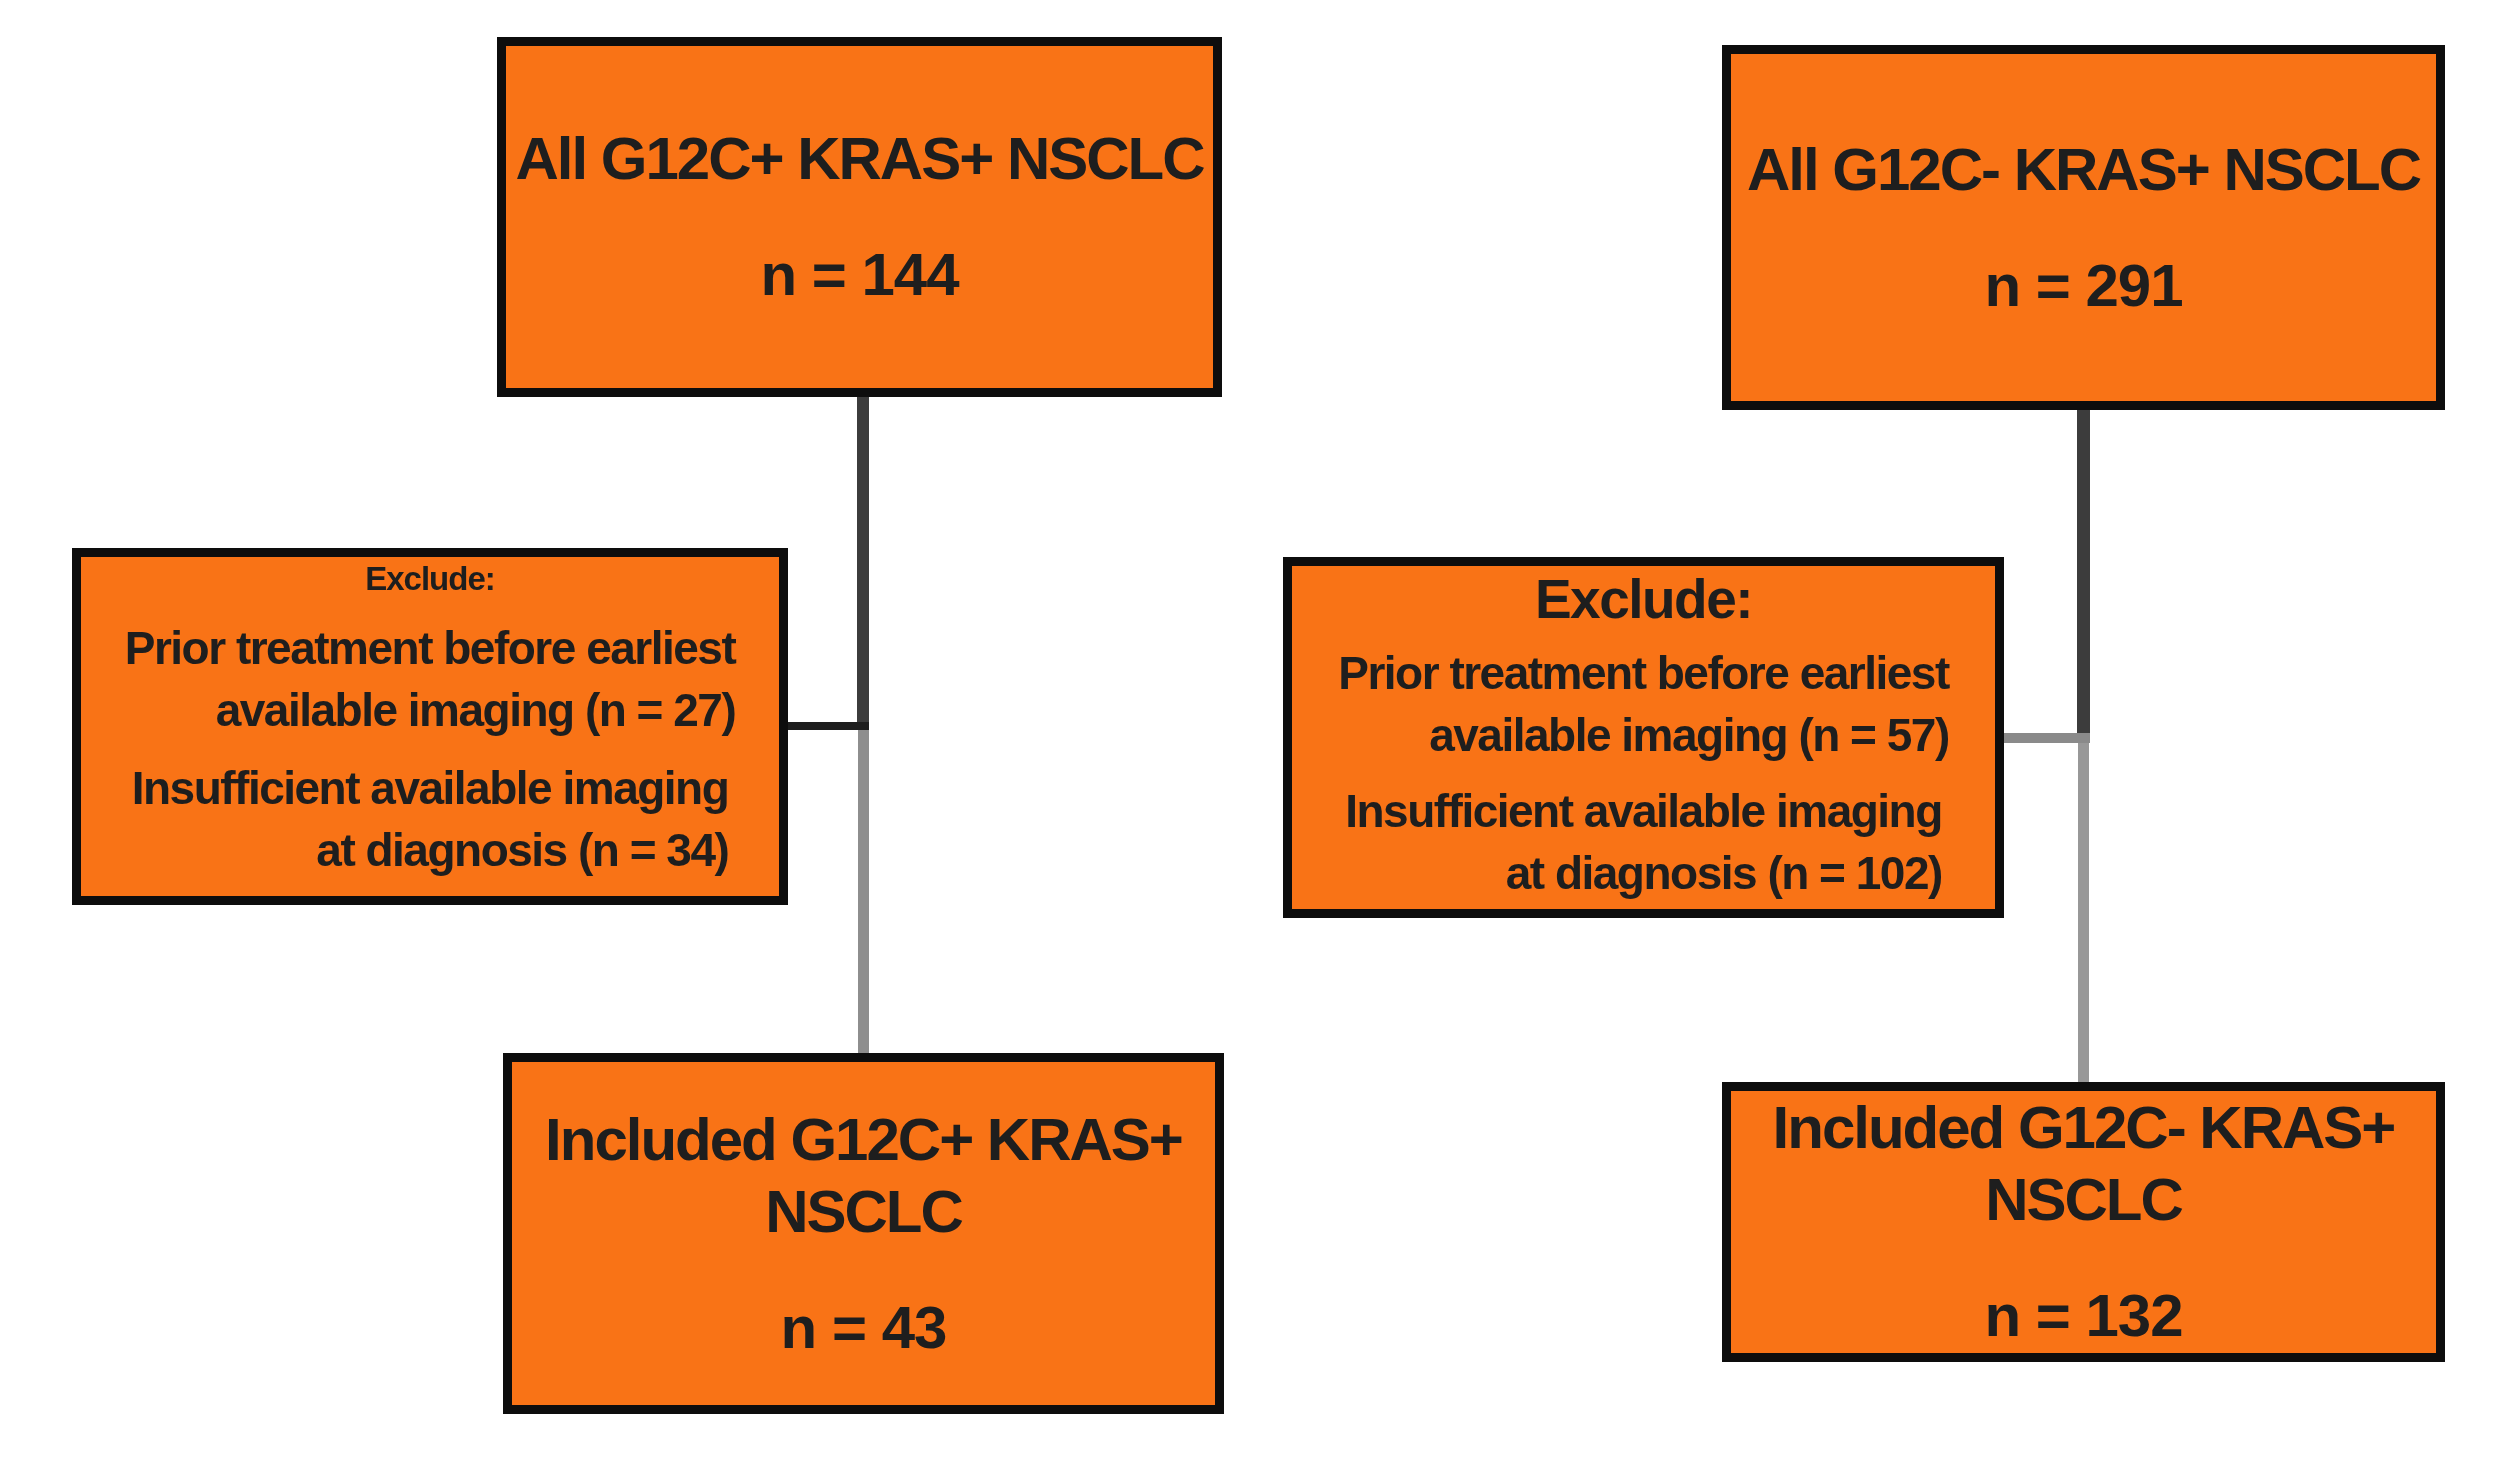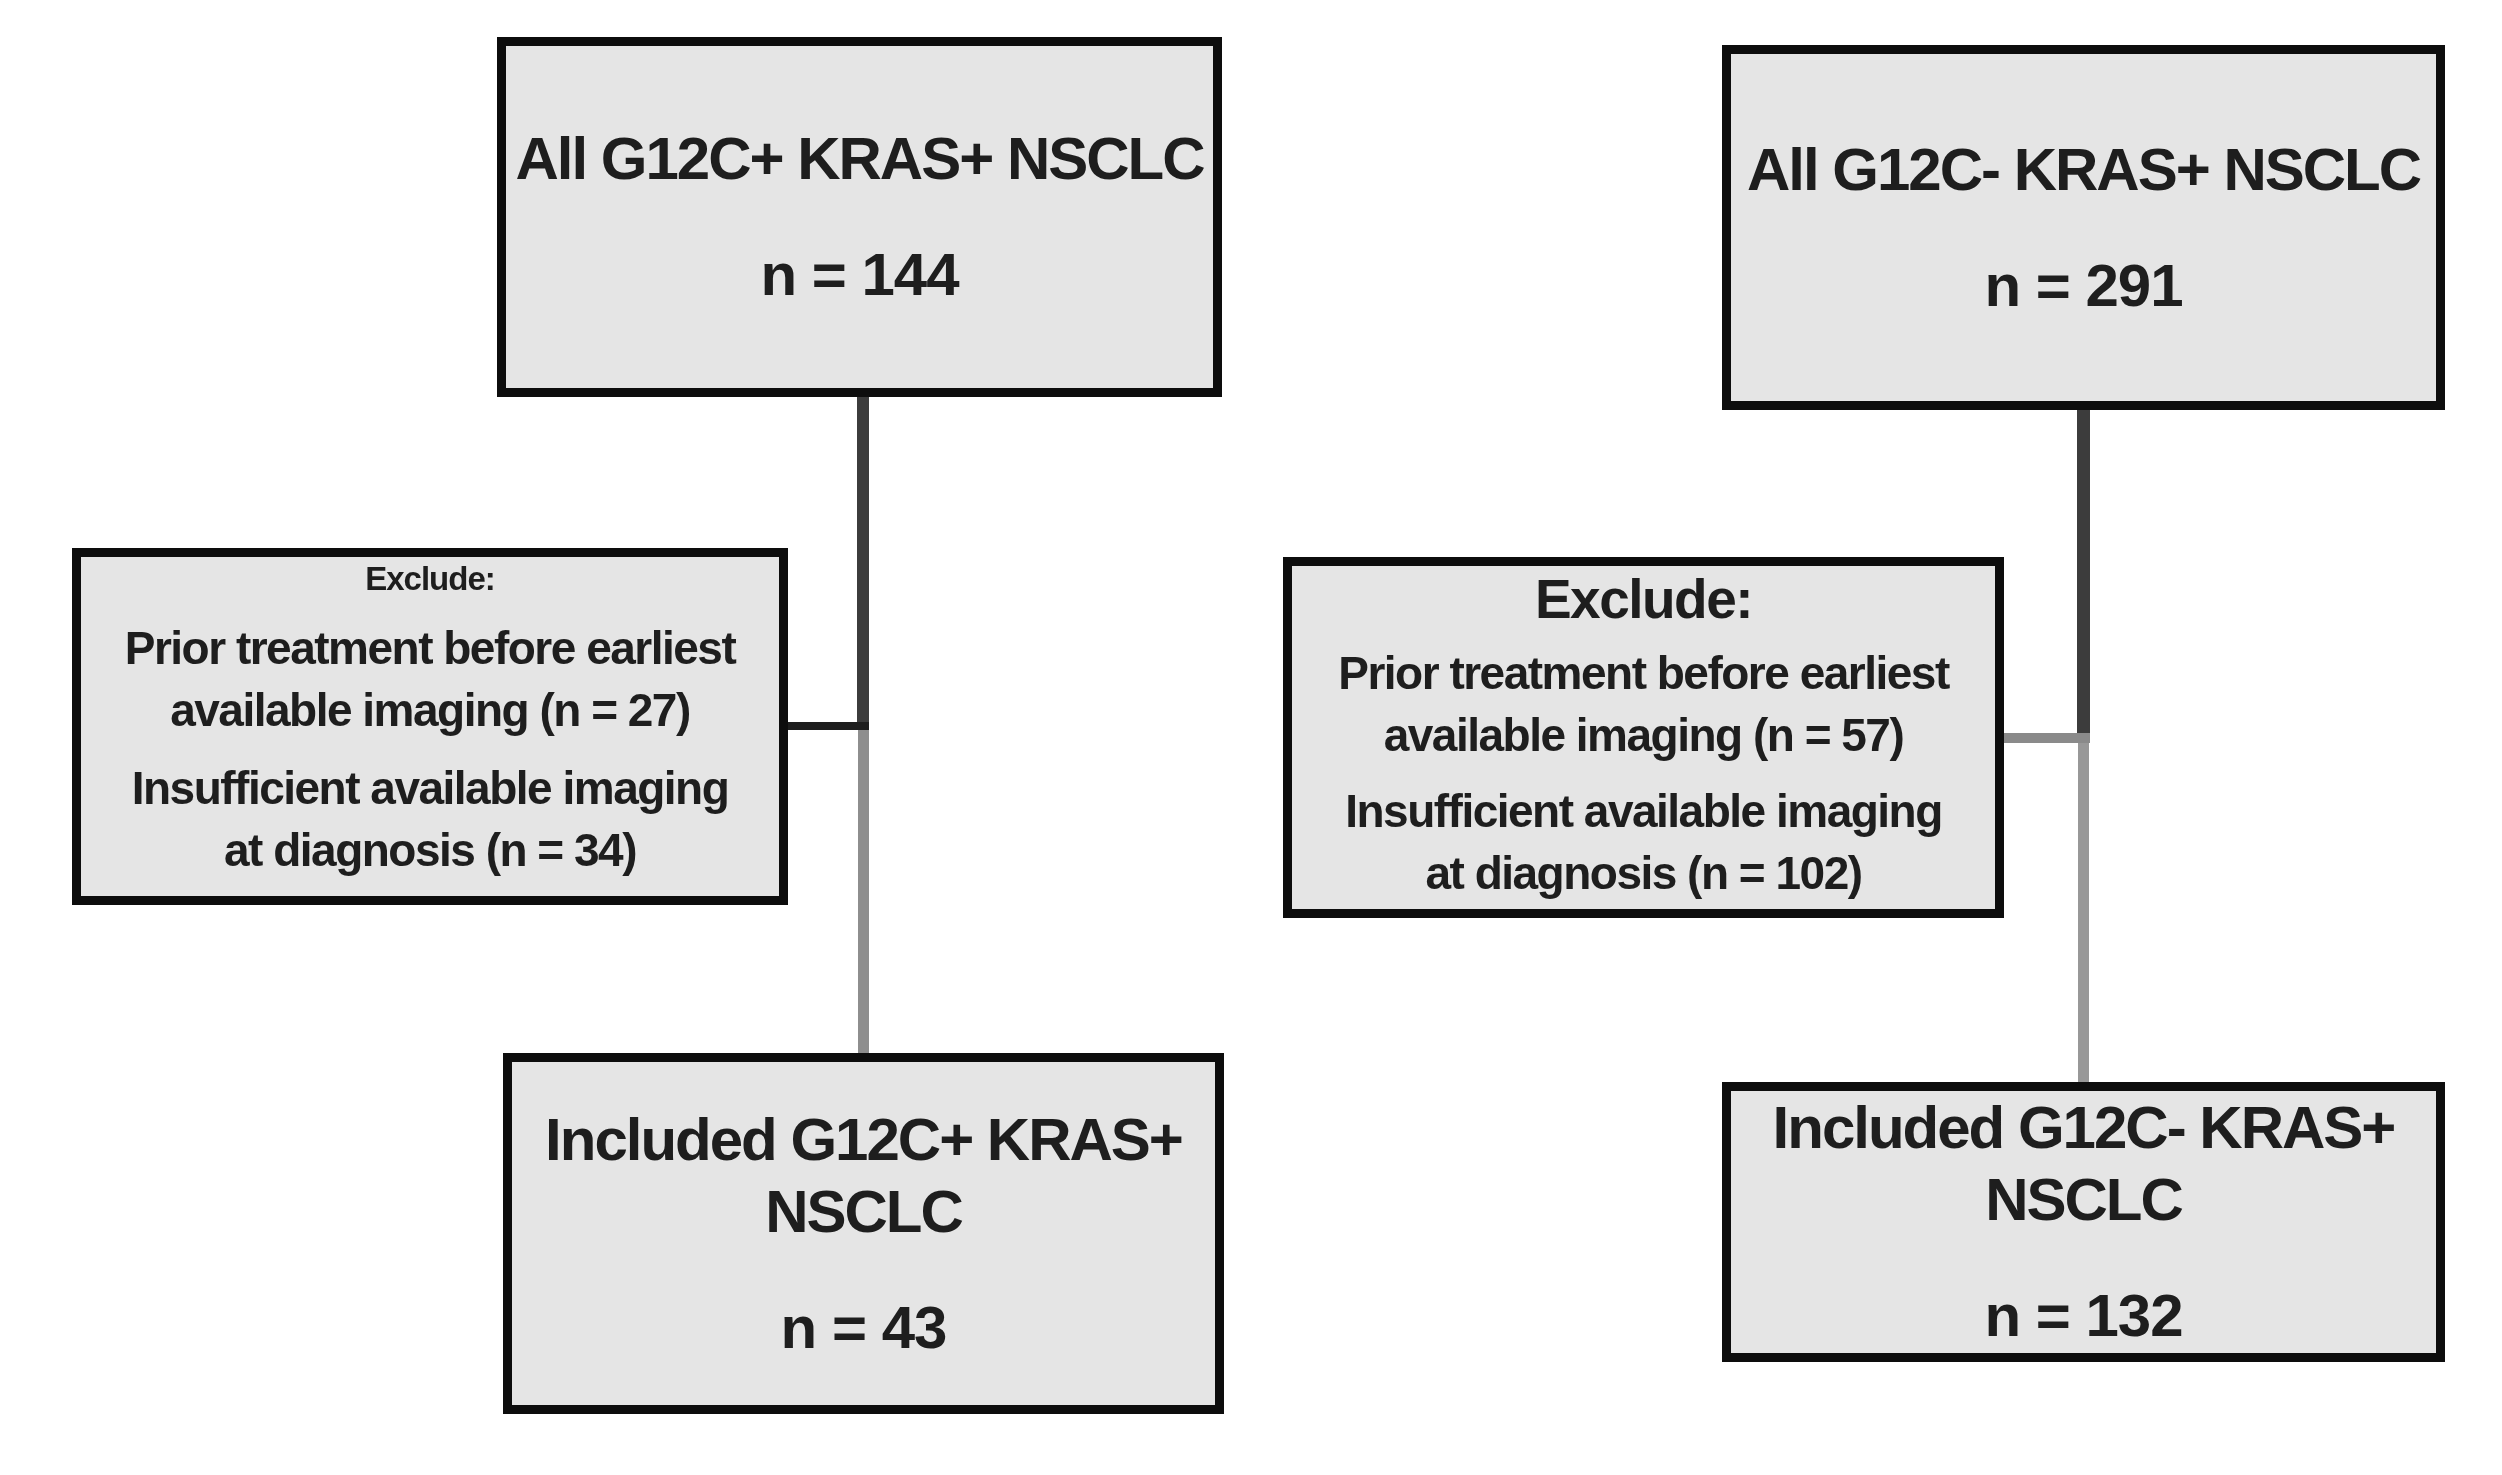--- a/index.html
+++ b/index.html
@@ -13,21 +13,21 @@
   }
   #canvas {
     position: absolute;
     left: 0; top: 0;
     width: 2502px;
     height: 1475px;
     background: #ffffff;
   }
   .node {
     position: absolute;
-    background: #e5e5e5;
+    background: #f97316;
     border: 9px solid #0d0d0d;
     box-sizing: border-box;
     display: flex;
     flex-direction: column;
     align-items: center;
     justify-content: center;
     color: #1e1e1e;
     font-weight: bold;
     text-align: center;
   }
@@ -58,20 +58,21 @@
     letter-spacing: -1.5px;
   }
   .exclude .ex-item {
     margin-top: 16px;
   }
   .exclude .ex-line {
     font-size: 46px;
     line-height: 62px;
     letter-spacing: -1.5px;
     white-space: nowrap;
+    text-align: right;
   }
   .connector {
     position: absolute;
   }
 </style>
 </head>
 <body>
 
 <div id="canvas">
 

